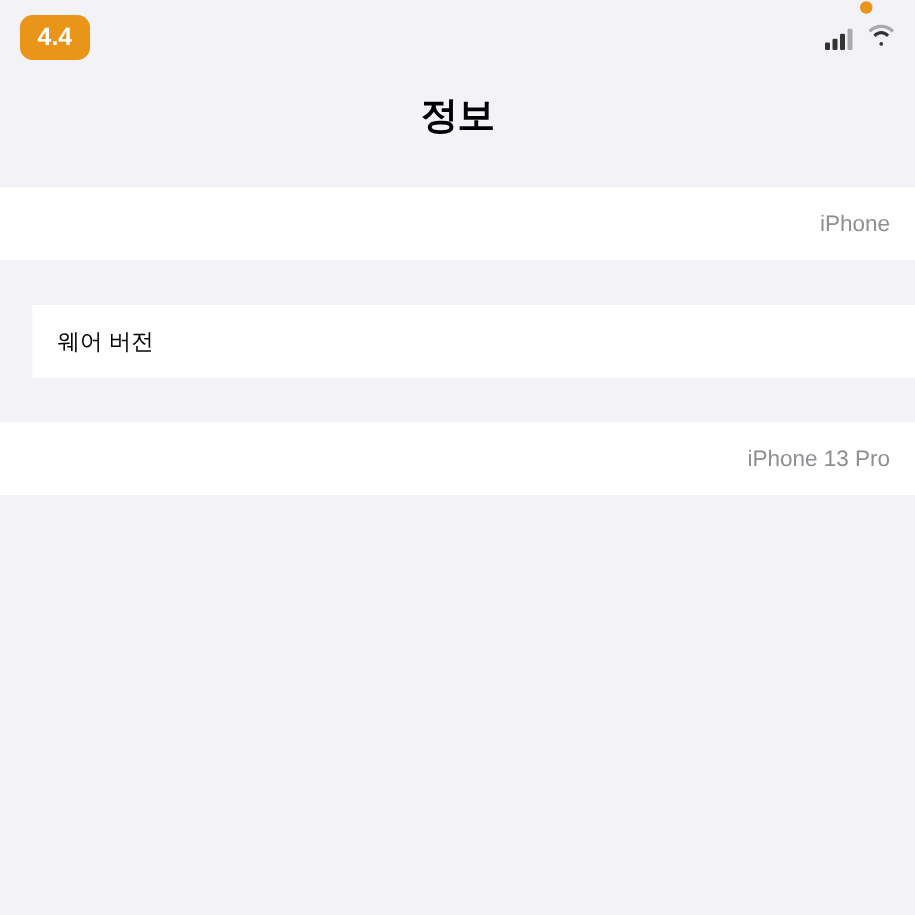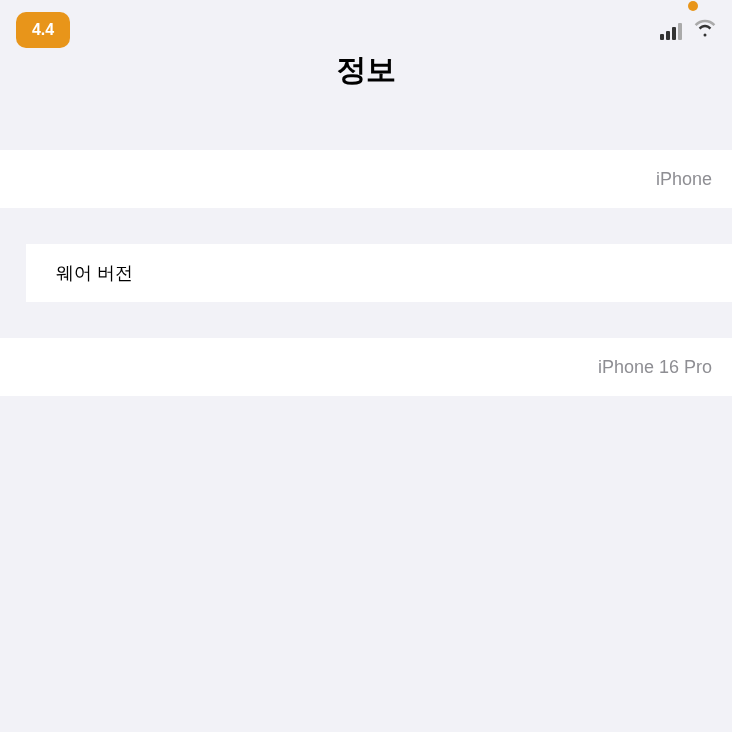--- a/index.html
+++ b/index.html
@@ -29,21 +29,21 @@
     }
 
     .status-left {
       display: flex;
       align-items: center;
     }
 
     .back-badge {
       background: #e8951a;
       color: white;
-      font-size: 16px;
+      font-size: 20px;
       font-weight: 600;
       border-radius: 10px;
       padding: 4px 14px;
       display: flex;
       align-items: center;
       justify-content: center;
       min-width: 54px;
       height: 36px;
     }
 
@@ -86,42 +86,41 @@
       font-size: 18px;
       color: #333;
       margin-left: 4px;
     }
 
     .nav-header {
       width: 100%;
       height: 100px;
       background: #f2f2f7;
       display: flex;
-      align-items: flex-start;
+      align-items: center;
       justify-content: center;
       padding-bottom: 16px;
     }
 
     .nav-title {
       font-size: 30px;
       font-weight: 700;
       color: #000;
       letter-spacing: -0.5px;
     }
 
     .content-area {
       width: 100%;
       background: #f2f2f7;
       padding: 0;
     }
 
     .list-section {
       background: #fff;
       margin-top: 0;
-      padding-left: 10px;
     }
 
     .list-row {
       display: flex;
       align-items: center;
       justify-content: space-between;
       padding: 16px 20px;
       background: #fff;
       min-height: 58px;
       position: relative;
@@ -214,17 +213,17 @@
       <span class="row-label">웨어 버전</span>
       <span class="row-value row-value-right"></span>
     </div>
   </div>
 
   <div class="separator"></div>
 
   <div class="list-section">
     <div class="list-row">
       <span class="row-label"></span>
-      <span class="row-value row-value-right">iPhone 16 Pro</span>
+      <span class="row-value row-value-right">iPhone 13 Pro</span>
     </div>
   </div>
 
 </div>
 
 </body></html>

